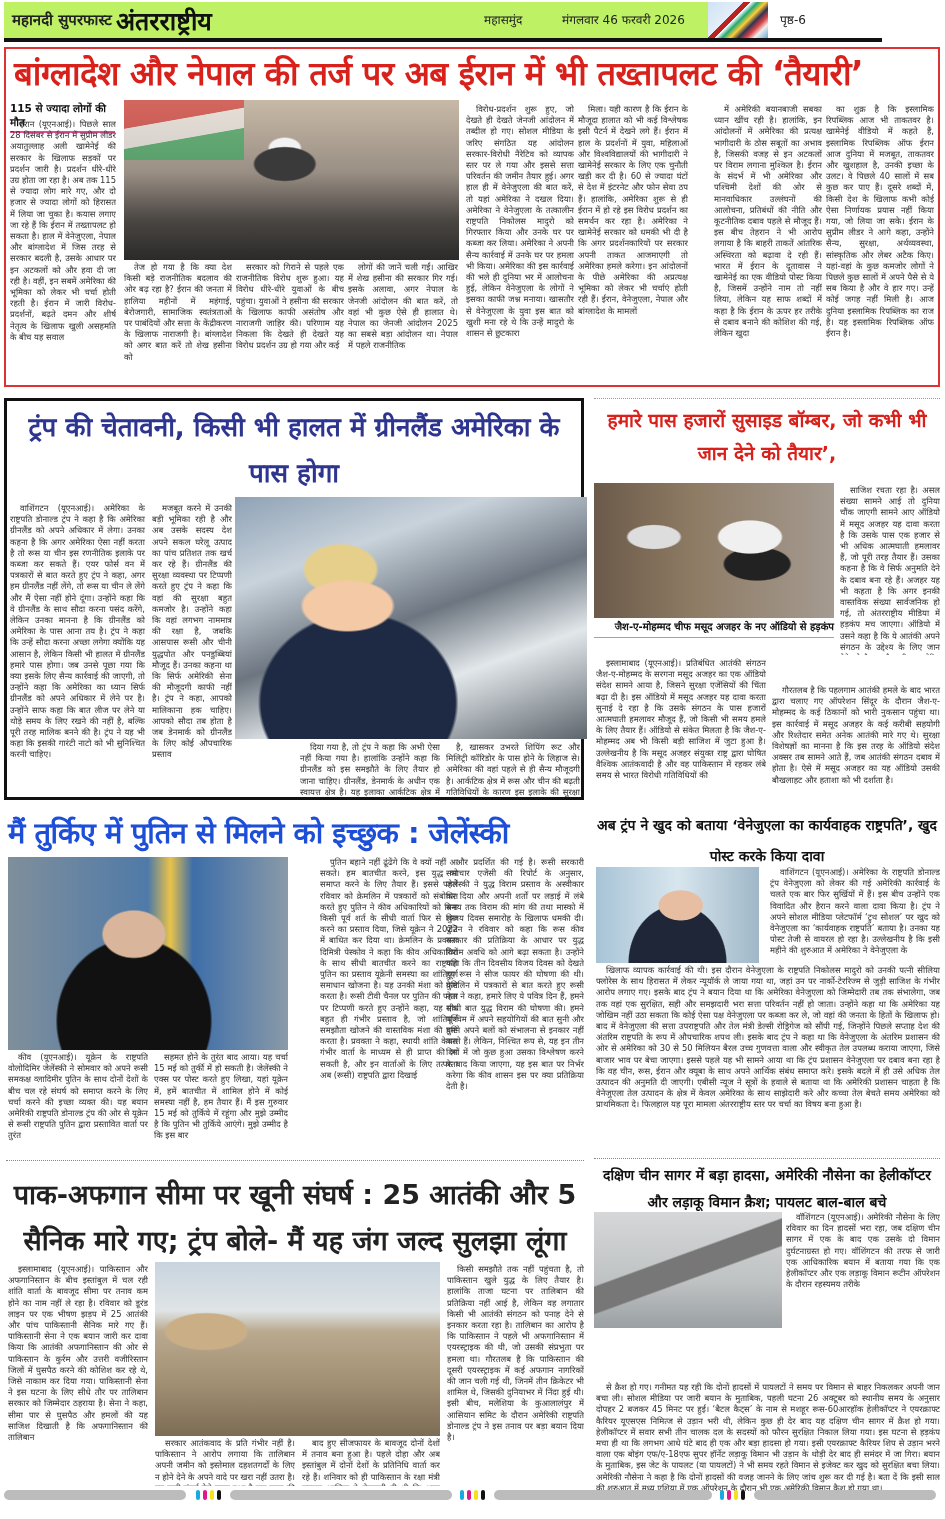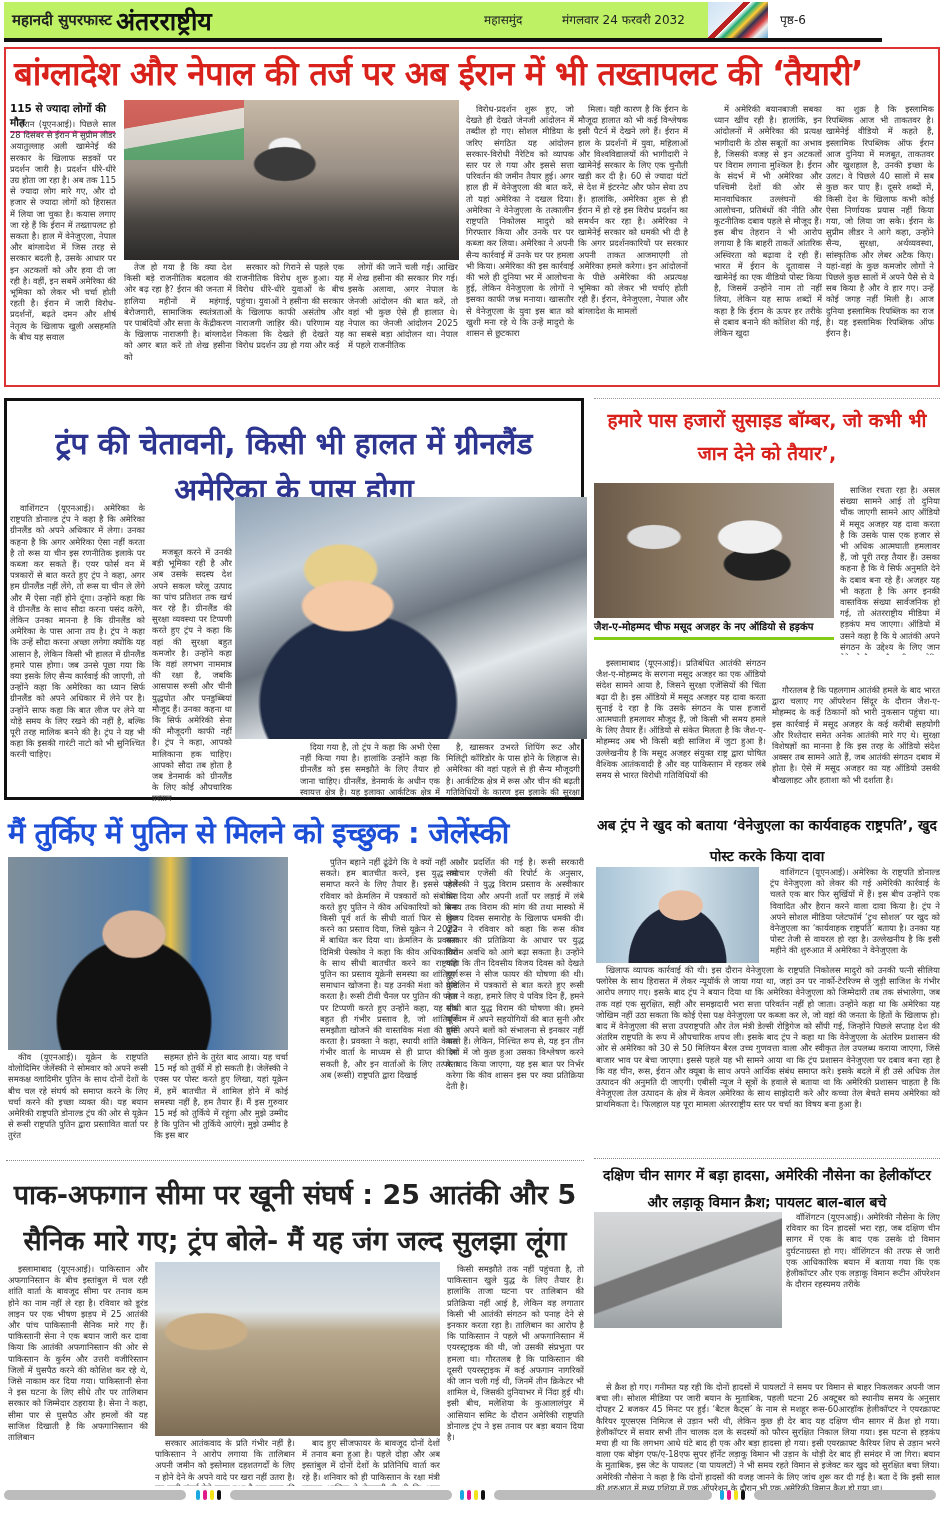--- a/index.html
+++ b/index.html
@@ -29,36 +29,36 @@
   .s1-headline { position: absolute; left: 14px; top: 50px; width: 920px; font-size: 33px; font-weight: bold; color: #d9211c; white-space: nowrap; letter-spacing: -0.5px; }
   .s1-sub { position: absolute; left: 10px; top: 101px; font-size: 10.5px; font-weight: bold; color: #111; border-bottom: 2px solid #ec4899; padding-bottom: 2px; width: 105px; }
   .s1-photo { left: 124px; top: 100px; width: 335px; height: 160px;
     background: radial-gradient(ellipse at 48% 40%, #3a3a3a 0 12%, transparent 13%),
                 radial-gradient(ellipse at 48% 30%, #f2f2f2 0 6%, transparent 7%),
                 linear-gradient(180deg, #c7b9a6 0%, #9a8f85 45%, #4a4642 75%, #2b2a29 100%); }
   .s1-flag { position: absolute; left: 0; top: 0; width: 120px; height: 60px; background: linear-gradient(170deg, #d22 0 35%, #fff 36% 60%, #2a5 61%); opacity: 0.55; }
 
   
   .s2-box { position: absolute; left: 4px; top: 398px; width: 580px; height: 402px; border: 3px solid #111; }
-  .s2-headline { position: absolute; left: 10px; top: 421px; width: 568px; font-size: 30px; font-weight: bold; color: #2d3590; text-align: center; line-height: 46px; }
+  .s2-headline { position: absolute; left: 10px; top: 404px; width: 568px; font-size: 26px; font-weight: bold; color: #2d3590; text-align: center; line-height: 46px; }
   .s2-photo { left: 235px; top: 497px; width: 352px; height: 242px;
     background: radial-gradient(ellipse at 32% 45%, #f4c9a5 0 13%, transparent 14%),
                 radial-gradient(ellipse at 30% 30%, #e6cf8a 0 10%, transparent 11%),
                 radial-gradient(ellipse at 35% 85%, #1e2a44 0 30%, transparent 31%),
                 linear-gradient(160deg, #8fa2b5 0%, #c9d3dc 25%, #6d7680 50%, #e2e7ea 70%, #5d656d 100%); }
 
   
   .s3-rule { position: absolute; left: 594px; top: 398px; width: 346px; height: 1px; border-top: 1px dotted #999; }
   .s3-headline { position: absolute; left: 594px; top: 404px; width: 346px; font-size: 19px; font-weight: bold; color: #d9211c; text-align: center; line-height: 33px; }
   .s3-photo { left: 594px; top: 483px; width: 240px; height: 135px;
     background: radial-gradient(ellipse at 65% 40%, #f0f0f0 0 14%, transparent 15%),
                 radial-gradient(ellipse at 68% 60%, #222 0 14%, transparent 15%),
                 radial-gradient(ellipse at 25% 40%, #ddd 0 10%, transparent 11%),
                 linear-gradient(90deg, #6b5a4a 0%, #8d7a63 40%, #a59b91 100%); }
-  .s3-caption { position: absolute; left: 594px; top: 620px; width: 240px; font-size: 10px; font-weight: bold; color: #111; text-align: left; line-height: 14px; border-bottom: 3px solid #84cc16; padding-bottom: 3px; }
+  .s3-caption { position: absolute; left: 594px; top: 620px; width: 240px; font-size: 10px; font-weight: bold; color: #111; text-align: right; line-height: 14px; border-bottom: 1px solid #84cc16; padding-bottom: 3px; }
 
   
   .s4-headline { position: absolute; left: 8px; top: 812px; width: 580px; font-size: 29px; font-weight: bold; color: #1d4ed8; white-space: nowrap; letter-spacing: -0.5px; }
   .s4-photo { left: 8px; top: 857px; width: 280px; height: 193px;
     background: radial-gradient(ellipse at 45% 40%, #d9b59c 0 14%, transparent 15%),
                 radial-gradient(ellipse at 45% 85%, #111 0 35%, transparent 36%),
                 linear-gradient(90deg, #7f8f9b 0%, #4f7aa8 50%, #e8c24a 58%, #3d6ea8 66%, #8a9aa8 100%); }
 
   
   .s5-headline { position: absolute; left: 594px; top: 810px; width: 346px; font-size: 14px; font-weight: bold; color: #111; text-align: center; line-height: 31px; }
@@ -86,21 +86,21 @@
   .footer .bar { position: absolute; top: 0; height: 10px; background: #bcbcbc; border-radius: 6px; }
   .footer .reg { position: absolute; top: 0; width: 4px; height: 10px; border-radius: 2px; }
 </style>
 </head>
 <body>
 
 <div class="masthead">
   <span class="paper-name">महानदी सुपरफास्ट</span>
   <span class="section">अंतरराष्ट्रीय</span>
   <span class="city" style="left:480px">महासमुंद</span>
-  <span class="date" style="left:558px">मंगलवार  24  फरवरी  2032</span>
+  <span class="date" style="left:558px">मंगलवार  46  फरवरी  2026</span>
   <span class="page-no" style="left:776px">पृष्ठ-6</span>
   <div class="flags"></div>
 </div>
 <div class="mast-rule"></div>
 
 <div class="s1-box"></div>
 <div class="s1-headline">बांग्लादेश और नेपाल की तर्ज पर अब ईरान में भी तख्तापलट की ‘तैयारी’</div>
 <div class="s1-sub">115 से ज्यादा लोगों की मौत</div>
 <div class="col" style="left:10px; top:119px; width:106px; height:268px;">
     <p>ईरान (यूएनआई)। पिछले साल 28 दिसंबर से ईरान में सुप्रीम लीडर अयातुल्लाह अली खामेनेई की सरकार के खिलाफ सड़कों पर प्रदर्शन जारी है। प्रदर्शन धीरे-धीरे उग्र होता जा रहा है। अब तक 115 से ज्यादा लोग मारे गए, और दो हजार से ज्यादा लोगों को हिरासत में लिया जा चुका है। कयास लगाए जा रहे हैं कि ईरान में तख्तापलट हो सकता है। हाल में वेनेजुएला, नेपाल और बांग्लादेश में जिस तरह से सरकार बदली है, उसके आधार पर इन अटकलों को और हवा दी जा रही है। वहीं, इन सबमें अमेरिका की भूमिका को लेकर भी चर्चा होती रहती है। ईरान में जारी विरोध-प्रदर्शनों, बढ़ते दमन और शीर्ष नेतृत्व के खिलाफ खुली असहमति के बीच यह सवाल</p>
@@ -128,21 +128,21 @@
   </div>
 <div class="col" style="left:826px; top:104px; width:108px; height:282px;">
     <p>का शुक्र है कि इस्लामिक रिपब्लिक आज भी ताकतवर है। खामेनेई वीडियो में कहते हैं, इस्लामिक रिपब्लिक ऑफ ईरान आज दुनिया में मजबूत, ताकतवर और खुशहाल है, उनकी इच्छा के उलट। वे पिछले 40 सालों में सब कुछ कर पाए हैं। दूसरे शब्दों में, किसी देश के खिलाफ कभी कोई ऐसा निर्णायक प्रयास नहीं किया गया, जो लिया जा सके। ईरान के सुप्रीम लीडर ने आगे कहा, उन्होंने सैन्य, सुरक्षा, अर्थव्यवस्था, सांस्कृतिक और लेबर अटैक किए। यहां-वहां के कुछ कमजोर लोगों ने पिछले कुछ सालों में अपने पैसे से ये सब किया है और वे हार गए। उन्हें कोई जगह नहीं मिली है। आज दुनिया इस्लामिक रिपब्लिक का राज है। यह इस्लामिक रिपब्लिक ऑफ ईरान है।</p>
   </div>
 
 <div class="s2-box"></div>
 <div class="s2-headline">ट्रंप की चेतावनी, किसी भी हालत में ग्रीनलैंड अमेरिका के पास होगा</div>
 <div class="col" style="left:10px; top:503px; width:135px; height:294px;">
     <p>वाशिंगटन (यूएनआई)। अमेरिका के राष्ट्रपति डोनाल्ड ट्रंप ने कहा है कि अमेरिका ग्रीनलैंड को अपने अधिकार में लेगा। उनका कहना है कि अगर अमेरिका ऐसा नहीं करता है तो रूस या चीन इस रणनीतिक इलाके पर कब्जा कर सकते हैं। एयर फोर्स वन में पत्रकारों से बात करते हुए ट्रंप ने कहा, अगर हम ग्रीनलैंड नहीं लेंगे, तो रूस या चीन ले लेंगे और मैं ऐसा नहीं होने दूंगा। उन्होंने कहा कि वे ग्रीनलैंड के साथ सौदा करना पसंद करेंगे, लेकिन उनका मानना है कि ग्रीनलैंड को अमेरिका के पास आना तय है। ट्रंप ने कहा कि उन्हें सौदा करना अच्छा लगेगा क्योंकि यह आसान है, लेकिन किसी भी हालत में ग्रीनलैंड हमारे पास होगा। जब उनसे पूछा गया कि क्या इसके लिए सैन्य कार्रवाई की जाएगी, तो उन्होंने कहा कि अमेरिका का ध्यान सिर्फ ग्रीनलैंड को अपने अधिकार में लेने पर है। उन्होंने साफ कहा कि बात लीज पर लेने या थोड़े समय के लिए रखने की नहीं है, बल्कि पूरी तरह मालिक बनने की है। ट्रंप ने यह भी कहा कि इसकी गारंटी नाटो को भी सुनिश्चित करनी चाहिए।</p>
   </div>
-<div class="col" style="left:152px; top:503px; width:80px; height:294px;margin-top:44px;">
+<div class="col" style="left:152px; top:503px; width:80px; height:294px;">
     <p>मजबूत करने में उनकी बड़ी भूमिका रही है और अब उसके सदस्य देश अपने सकल घरेलू उत्पाद का पांच प्रतिशत तक खर्च कर रहे हैं। ग्रीनलैंड की सुरक्षा व्यवस्था पर टिप्पणी करते हुए ट्रंप ने कहा कि वहां की सुरक्षा बहुत कमजोर है। उन्होंने कहा कि वहां लगभग नाममात्र की रक्षा है, जबकि आसपास रूसी और चीनी युद्धपोत और पनडुब्बियां मौजूद हैं। उनका कहना था कि सिर्फ अमेरिकी सेना की मौजूदगी काफी नहीं है। ट्रंप ने कहा, आपको मालिकाना हक चाहिए। आपको सौदा तब होता है जब डेनमार्क को ग्रीनलैंड के लिए कोई औपचारिक प्रस्ताव</p>
   </div>
 <div class="photo s2-photo"></div>
 <div class="col" style="left:300px; top:742px; width:140px; height:56px;">
     <p>दिया गया है, तो ट्रंप ने कहा कि अभी ऐसा नहीं किया गया है। हालांकि उन्होंने कहा कि ग्रीनलैंड को इस समझौते के लिए तैयार हो जाना चाहिए। ग्रीनलैंड, डेनमार्क के अधीन एक स्वायत्त क्षेत्र है। यह इलाका आर्कटिक क्षेत्र में स्थित होने के कारण रणनीतिक रूप से बहुत अहम माना जाता</p>
   </div>
 <div class="col" style="left:446px; top:742px; width:134px; height:56px;">
     <p>है, खासकर उभरते शिपिंग रूट और मिलिट्री कॉरिडोर के पास होने के लिहाज से। अमेरिका की वहां पहले से ही सैन्य मौजूदगी है। आर्कटिक क्षेत्र में रूस और चीन की बढ़ती गतिविधियों के कारण इस इलाके की सुरक्षा को लेकर चिंता लगातार बढ़ रही है।</p>
   </div>
 

